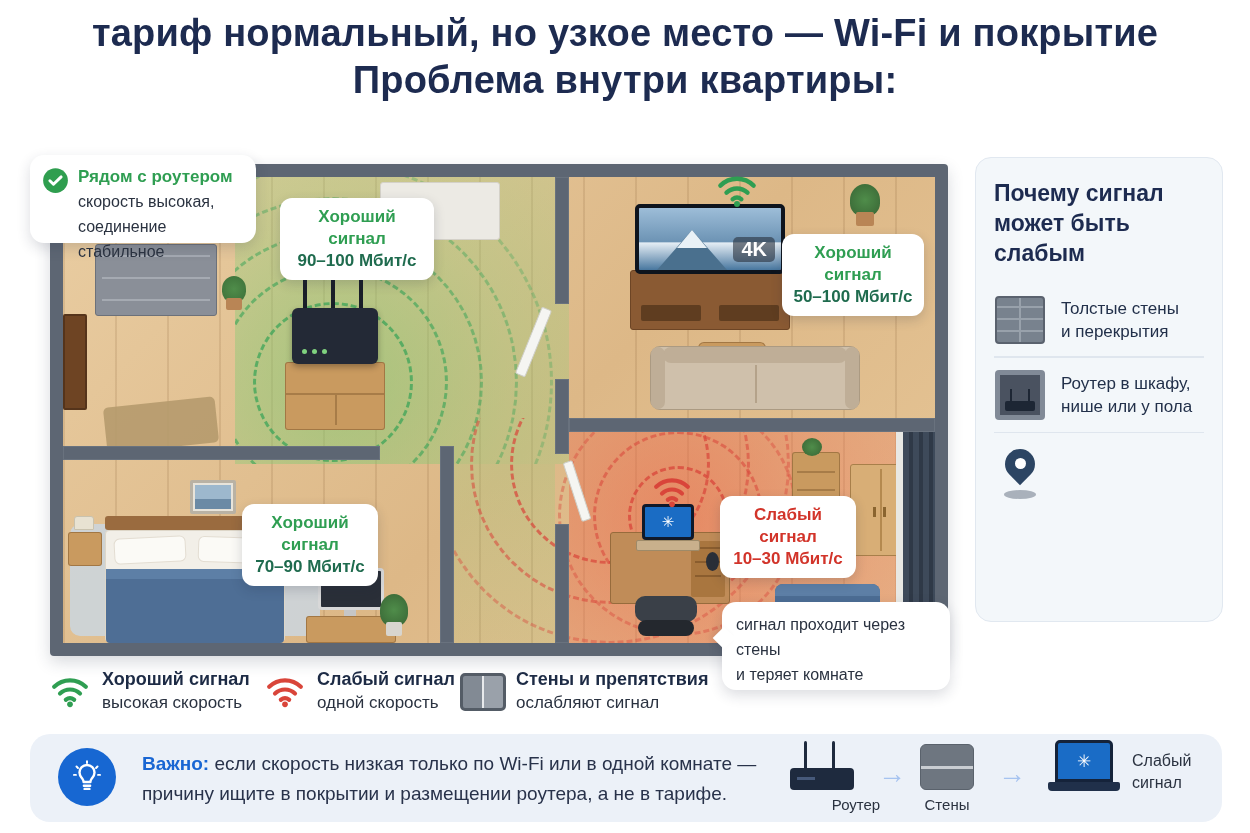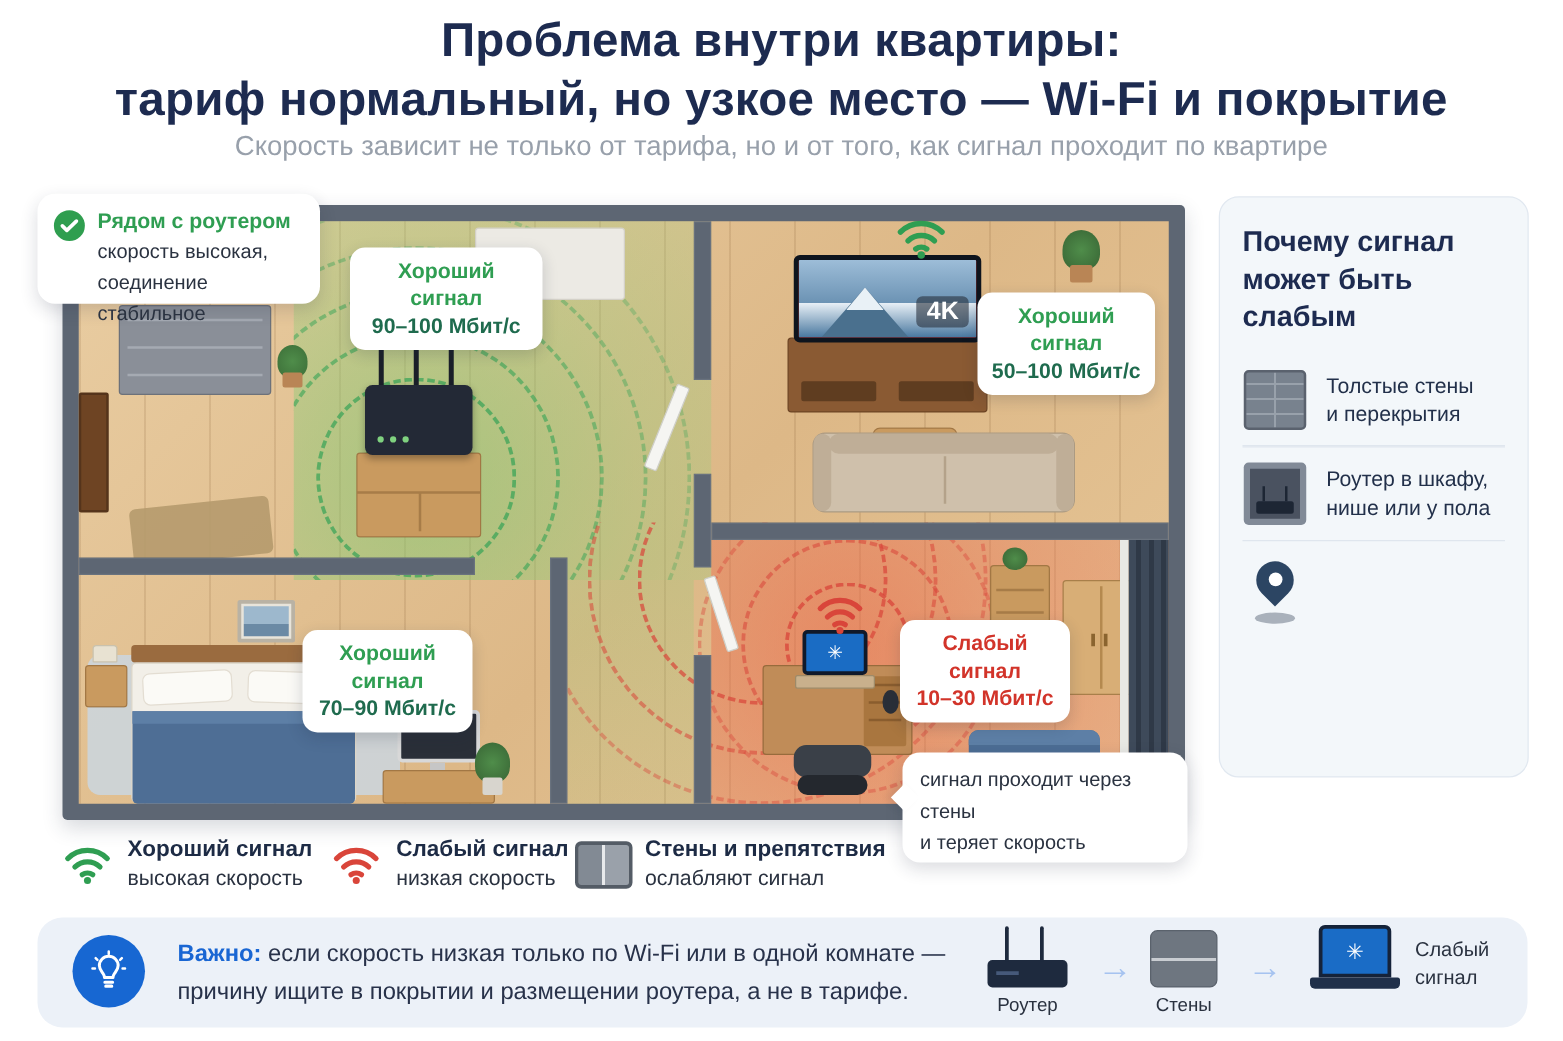--- a/index.html
+++ b/index.html
@@ -116,24 +116,23 @@
   .laptop-f .base { position:absolute; left:0; top:42px; width:72px; height:9px; background:#20304a; border-radius:2px 2px 4px 4px; }
 
   .spin { color:#ffffff; }
 </style>
 </head>
 <body>
 
 <div class="canvas">
 
   <div class="abs title">
+    <div>тариф нормальный, но узкое место — Wi-Fi и покрытие</div>
     <div>Проблема внутри квартиры:</div>
-    <div>тариф нормальный, но узкое место — Wi-Fi и покрытие</div>
-  </div>
-  <div class="abs subtitle">Скорость зависит не только от тарифа, но и от того, как сигнал проходит по квартире</div>
+  </div>
 
   <div class="abs scene">
     <div class="apt">
       <div class="floor"></div>
       <div class="tint-green"></div>
       <div class="tint-green2"></div>
       <div class="tint-red"></div>
 
       <div class="green-zone">
         <div class="ring" style="left:53px;top:160px;width:90px;height:90px;opacity:.8"></div>
@@ -302,21 +301,21 @@
         </svg>
     </div>
     <div class="abs ct" style="left:48px;top:9px;color:#2f9e52">Рядом с роутером</div>
     <div class="abs cb pre" style="left:48px;top:34px">скорость высокая,
 соединение стабильное</div>
   </div>
 
   <div class="callout" style="left:722px;top:602px;width:228px;height:88px;padding:10px 14px">
     <div class="tail" style="left:-6px;top:28px"></div>
     <div class="cb pre">сигнал проходит через стены
-и теряет скорость</div>
+и теряет комнате</div>
   </div>
 
   <div class="abs sidebar">
     <h2 class="pre">Почему сигнал
 может быть слабым</h2>
     <div class="sb-item">
       <div class="sb-ic">
           <div class="ic-brick"></div>
         </div>
       <div class="txt">Толстые стены
@@ -367,21 +366,21 @@
     <div class="wifi wifi-bad" style="left:0;top:6px;width:40px;height:34px;position:absolute">
       <svg viewBox="0 0 48 40">
           <path d="M5 15 A27 27 0 0 1 43 15" fill="none" stroke="currentColor" stroke-width="5" stroke-linecap="round"></path>
           <path d="M12 23 A17.5 17.5 0 0 1 36 23" fill="none" stroke="currentColor" stroke-width="5" stroke-linecap="round"></path>
           <path d="M19 30.5 A8.5 8.5 0 0 1 29 30.5" fill="none" stroke="currentColor" stroke-width="5" stroke-linecap="round"></path>
           <circle cx="24" cy="36" r="3.4" fill="currentColor"></circle>
         </svg>
     </div>
     <div style="margin-left:52px">
       <div class="lt">Слабый сигнал</div>
-      <div class="ls">низкая скорость</div>
+      <div class="ls">одной скорость</div>
     </div>
   </div>
   <div class="abs legend-item" style="left:460px;top:668px">
     <div class="abs ic-wall-leg" style="left:0;top:5px"></div>
     <div style="margin-left:56px">
       <div class="lt">Стены и препятствия</div>
       <div class="ls">ослабляют сигнал</div>
     </div>
   </div>
 
@@ -397,21 +396,21 @@
       <div><span class="imp">Важно:</span>
         <span>если скорость низкая только по Wi-Fi или в одной комнате —</span></div>
       <div>причину ищите в покрытии и размещении роутера, а не в тарифе.</div>
     </div>
 
     <div class="router-f">
       <div class="a" style="left:14px"></div>
         <div class="a" style="left:42px"></div>
       <div style="position:absolute;left:7px;top:9px;width:18px;height:3px;background:#46597a"></div>
     </div>
-    <div class="flow-label" style="left:752px;top:62px;width:80px">Роутер</div>
+    <div class="flow-label" style="left:786px;top:62px;width:80px">Роутер</div>
     <div class="arrow" style="left:848px;top:24px">→</div>
     <div class="ic-wall-flow"></div>
     <div class="flow-label" style="left:879px;top:62px;width:76px">Стены</div>
     <div class="arrow" style="left:968px;top:24px">→</div>
     <div class="laptop-f">
       <div class="scr">
           <span class="spin">✳</span>
         </div>
       <div class="base"></div>
     </div>

